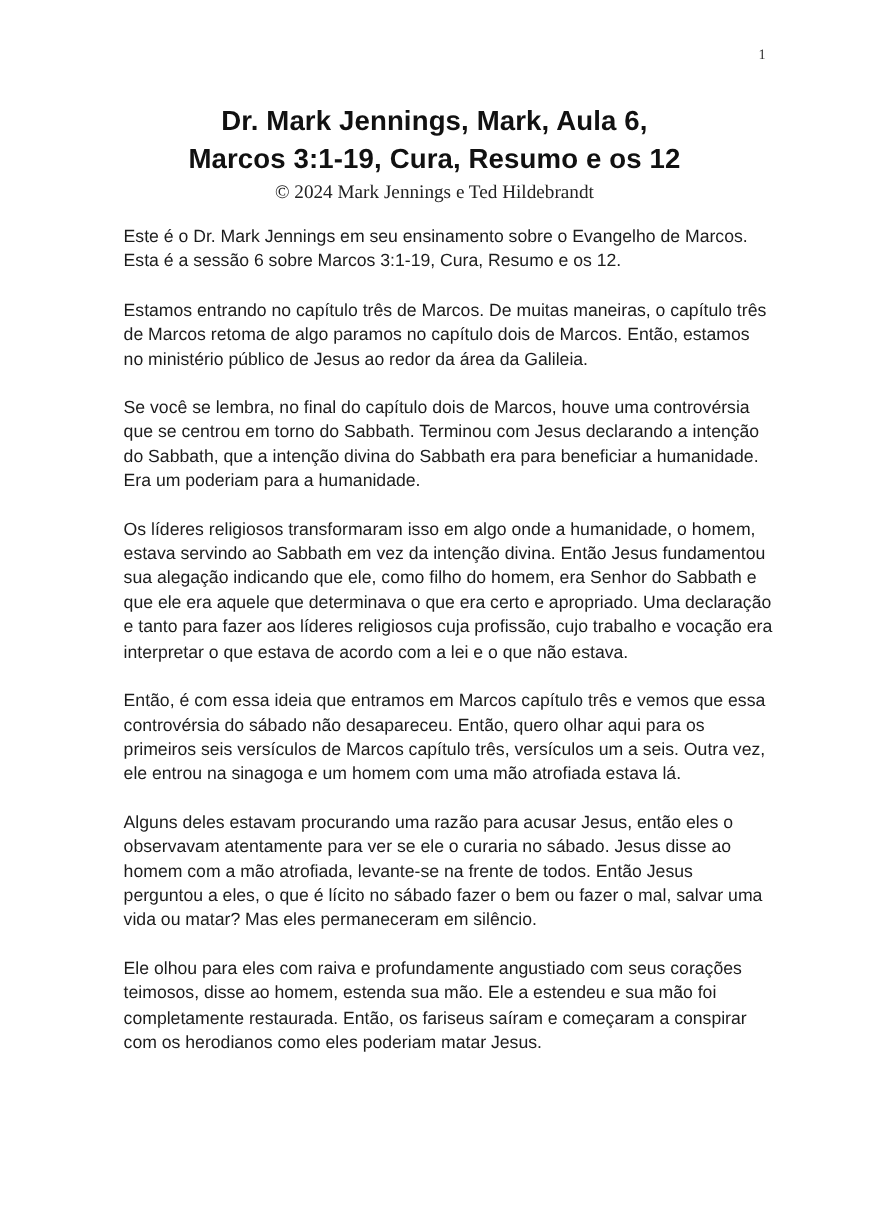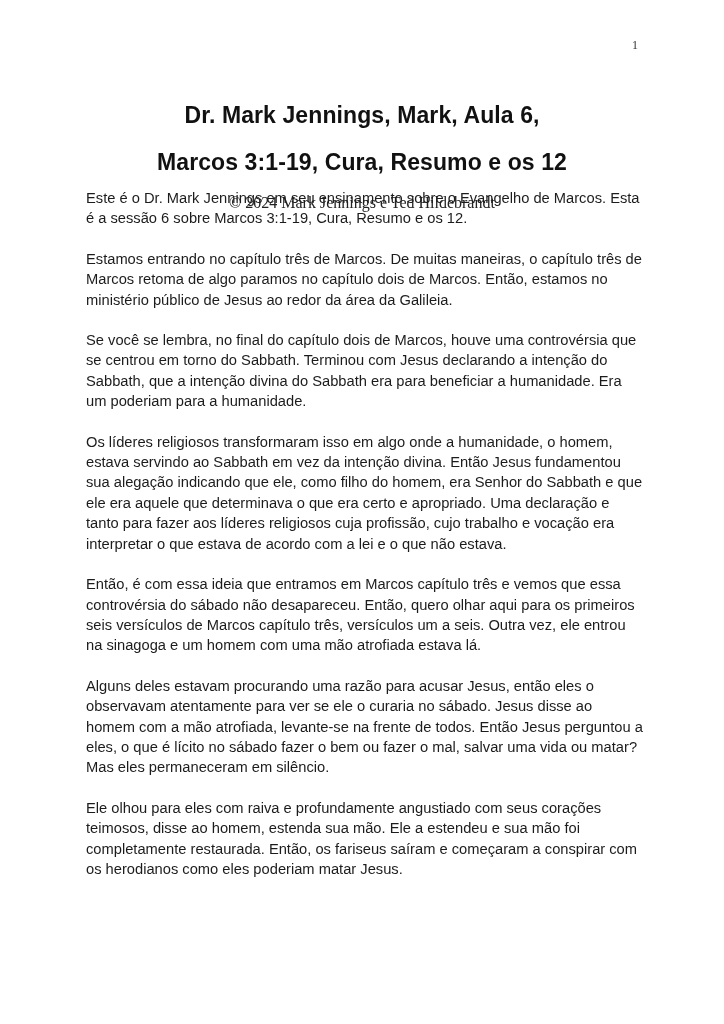--- a/index.html
+++ b/index.html
@@ -26,42 +26,42 @@
     color: #333333;
   }
   .doc-header {
     position: absolute;
     top: 84px;
     left: 0;
     width: 724px;
     text-align: center;
   }
   .doc-title {
-    margin: 16px;
+    margin: 1px;
     font-size: 23px;
     font-weight: 700;
     line-height: 31px;
     color: #111111;
     letter-spacing: 0.1px;
   }
   .doc-copyright {
     margin: 4px 0 0 0;
     font-family: Liberation Serif, serif;
     font-size: 16px;
     font-weight: 400;
     color: #222222;
   }
   .doc-body {
     position: absolute;
     top: 188px;
     left: 86px;
     width: 558px;
   }
   .doc-body p {
-    margin: 0 0 20px 0;
+    margin: 0 0 20px 17px;
     font-size: 14.7px;
     line-height: 20.4px;
     text-align: left;
     color: #1c1c1c;
   }
 </style>
 </head>
 <body>
 
 <div class="page">

